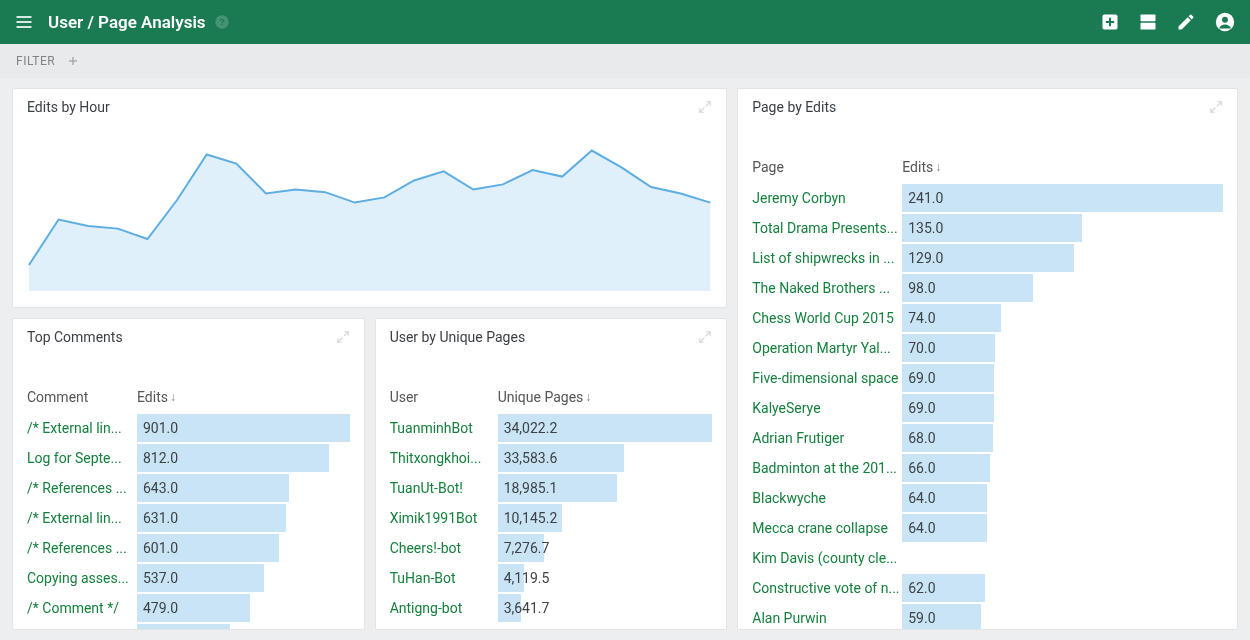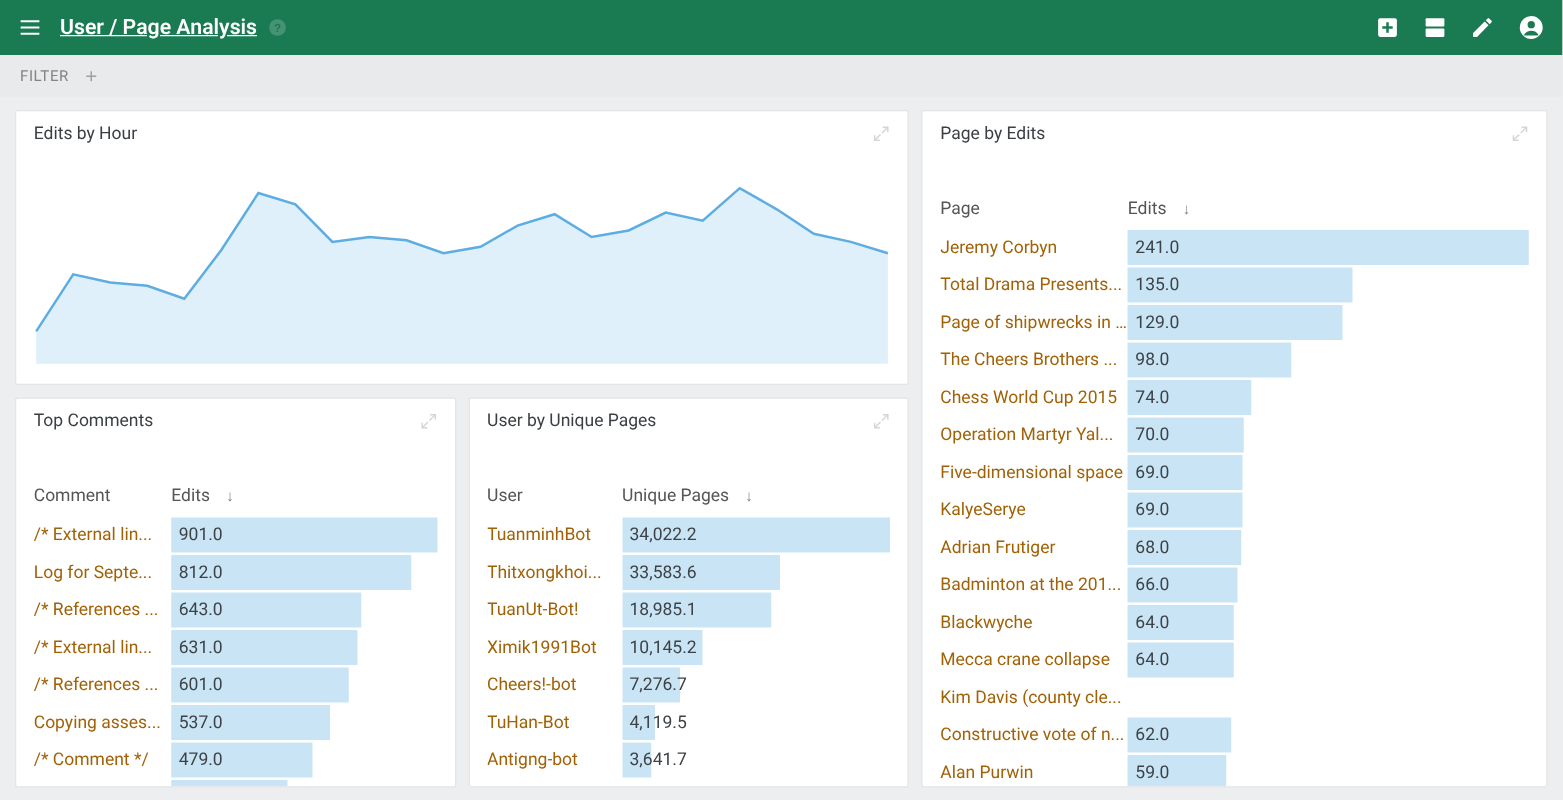--- a/index.html
+++ b/index.html
@@ -10,21 +10,20 @@
     font-size: 14px;
     overflow: hidden;
   }
   .topbar {
     background: #1a7a52;
     color: #fff;
     height: 44px;
     display: flex;
     align-items: center;
     padding: 0 14px;
-    text-decoration: underline;
   }
   .topbar .hamburger { margin-right: 14px; cursor: pointer; }
   .topbar .title { font-size: 17px; font-weight: 600; flex: 0 0 auto; }
   .topbar .help { margin-left: 8px; opacity: .55; }
   .topbar .spacer { flex: 1; }
   .topbar .actions { display: flex; gap: 18px; align-items: center; }
   .topbar .actions > * { cursor: pointer; }
   .filterbar {
     background: #e8eaeb;
     height: 34px;
@@ -79,30 +78,30 @@
   .chart-svg { width:100%; height:100%; display:block; }
 
   
   .bar-table { display:flex; flex-direction:column; height:100%; }
   .bt-head {
     display:flex; padding: 8px 14px; color:#555; font-size:14px;
     border-bottom: 0px solid #eee;
     margin-top: 28px;
   }
   .bt-head .col-label { flex: 0 0 var(--label-w,110px); overflow:hidden; text-overflow:ellipsis; white-space:nowrap; }
-  .bt-head .col-value { display:flex; align-items:center; gap:13px; }
+  .bt-head .col-value { display:flex; align-items:center; gap:2px; }
   .bt-rows { flex:1; overflow:hidden; }
   .bt-row {
     display:flex; align-items:center; height:30px; padding: 0 14px;
     position:relative;
   }
   .bt-row .lbl {
     flex: 0 0 var(--label-w,110px);
     overflow:hidden; text-overflow:ellipsis; white-space:nowrap;
-    color:#a16207; font-size:14px;
+    color:#15803d; font-size:14px;
     z-index:2;
   }
   .bt-row .bar-cell {
     flex:1; position:relative; height:100%;
     display:flex; align-items:center;
   }
   .bt-row .bar-bg {
     position:absolute; left:0; top:1px; bottom:1px;
     background:#c9e5f5;
     z-index:1;
@@ -225,28 +224,28 @@
               </span>
             </div>
             <div class="bt-row">
               <span class="lbl">Total Drama Presents...</span>
               <span class="bar-cell">
                 <span class="bar-bg" style="width:56.02%"></span>
                 <span class="val">135.0</span>
               </span>
             </div>
             <div class="bt-row">
-              <span class="lbl">Page of shipwrecks in ...</span>
+              <span class="lbl">List of shipwrecks in ...</span>
               <span class="bar-cell">
                 <span class="bar-bg" style="width:53.53%"></span>
                 <span class="val">129.0</span>
               </span>
             </div>
             <div class="bt-row">
-              <span class="lbl">The Cheers Brothers ...</span>
+              <span class="lbl">The Naked Brothers ...</span>
               <span class="bar-cell">
                 <span class="bar-bg" style="width:40.66%"></span>
                 <span class="val">98.0</span>
               </span>
             </div>
             <div class="bt-row">
               <span class="lbl">Chess World Cup 2015</span>
               <span class="bar-cell">
                 <span class="bar-bg" style="width:30.71%"></span>
                 <span class="val">74.0</span>

